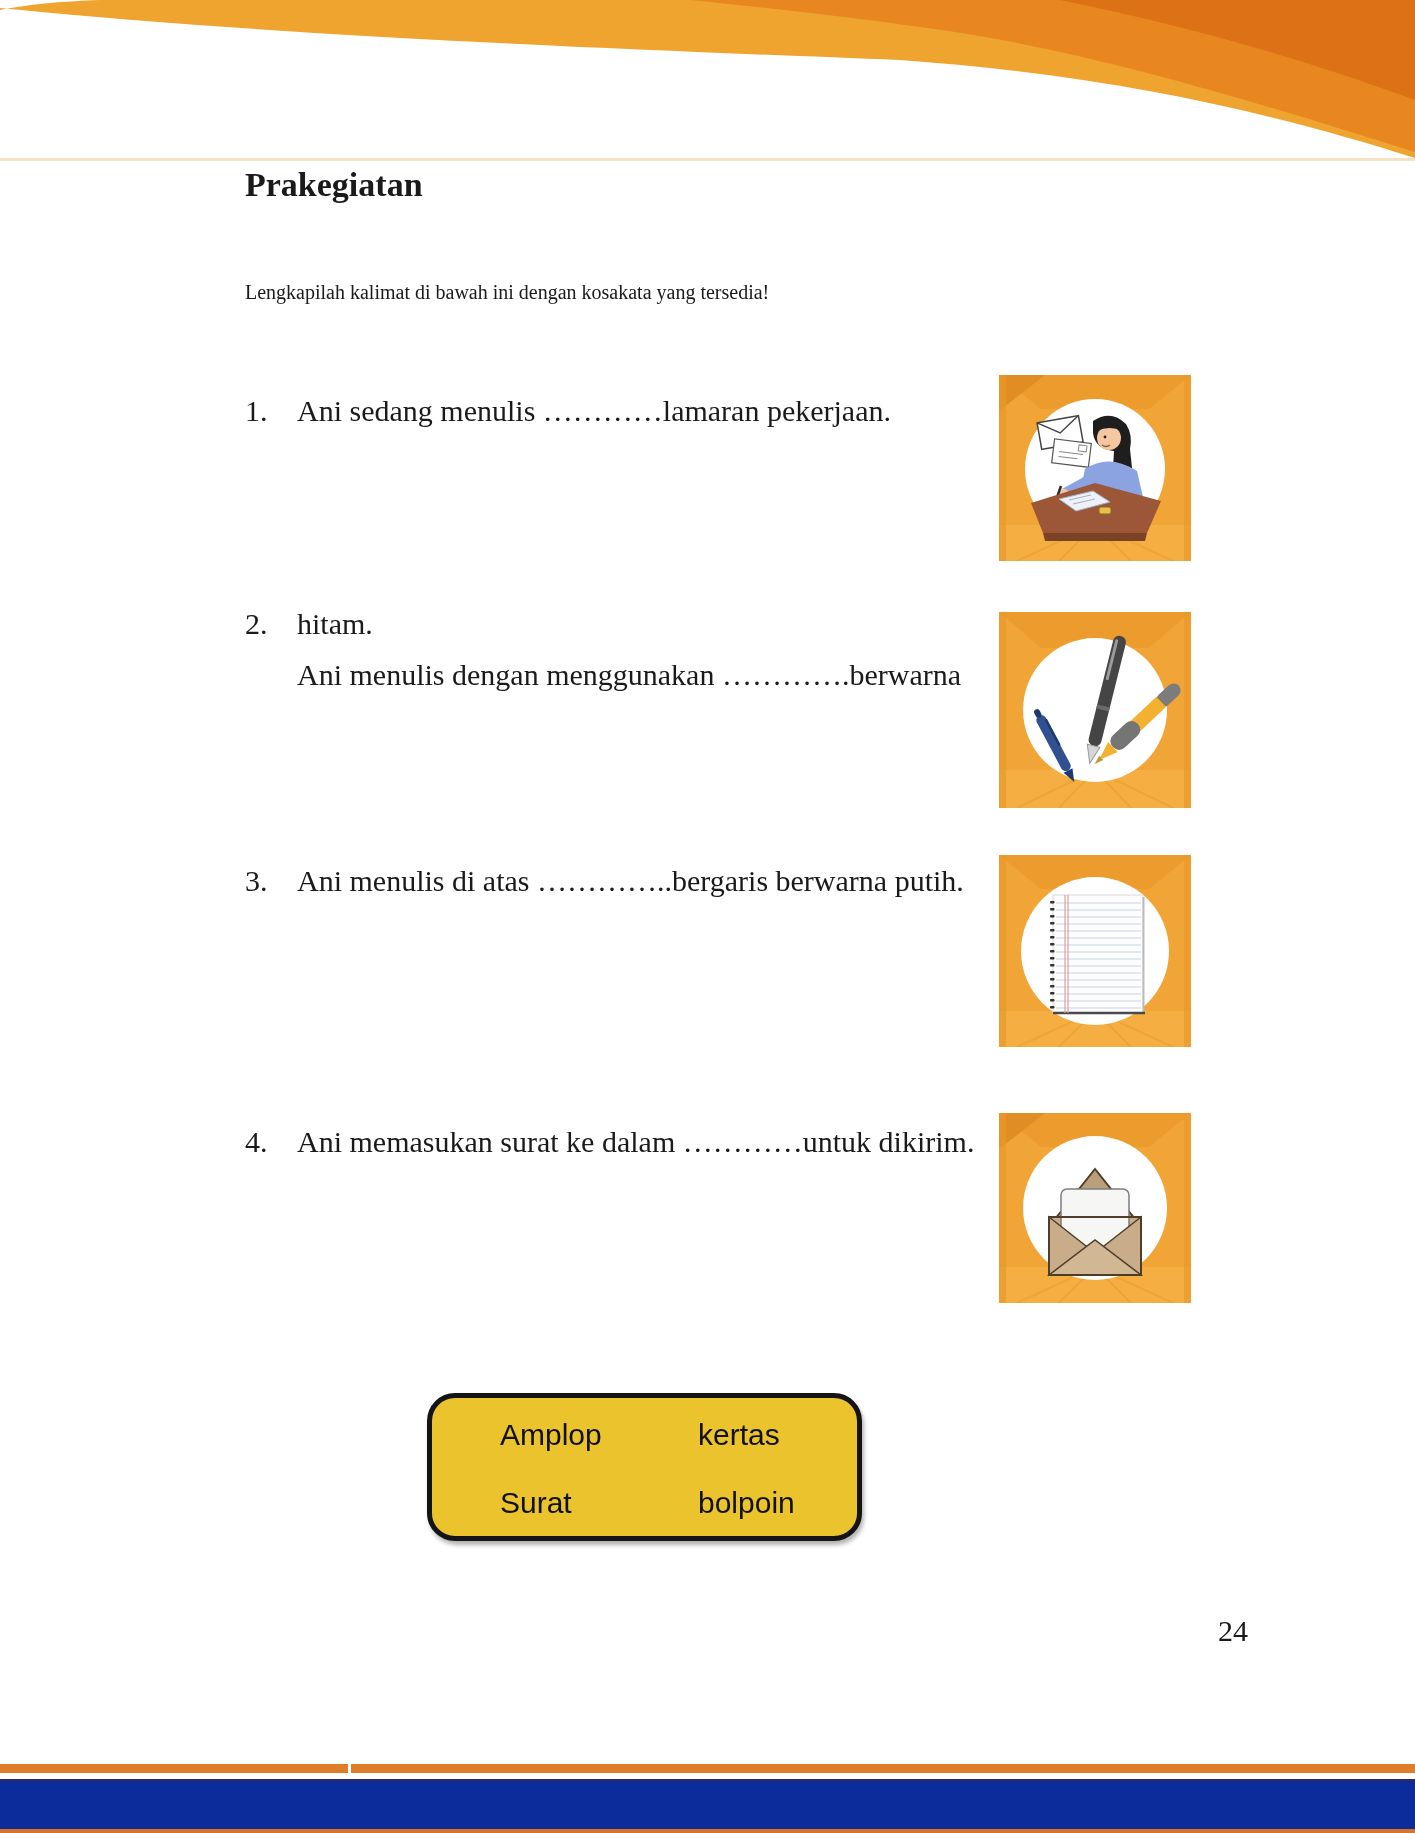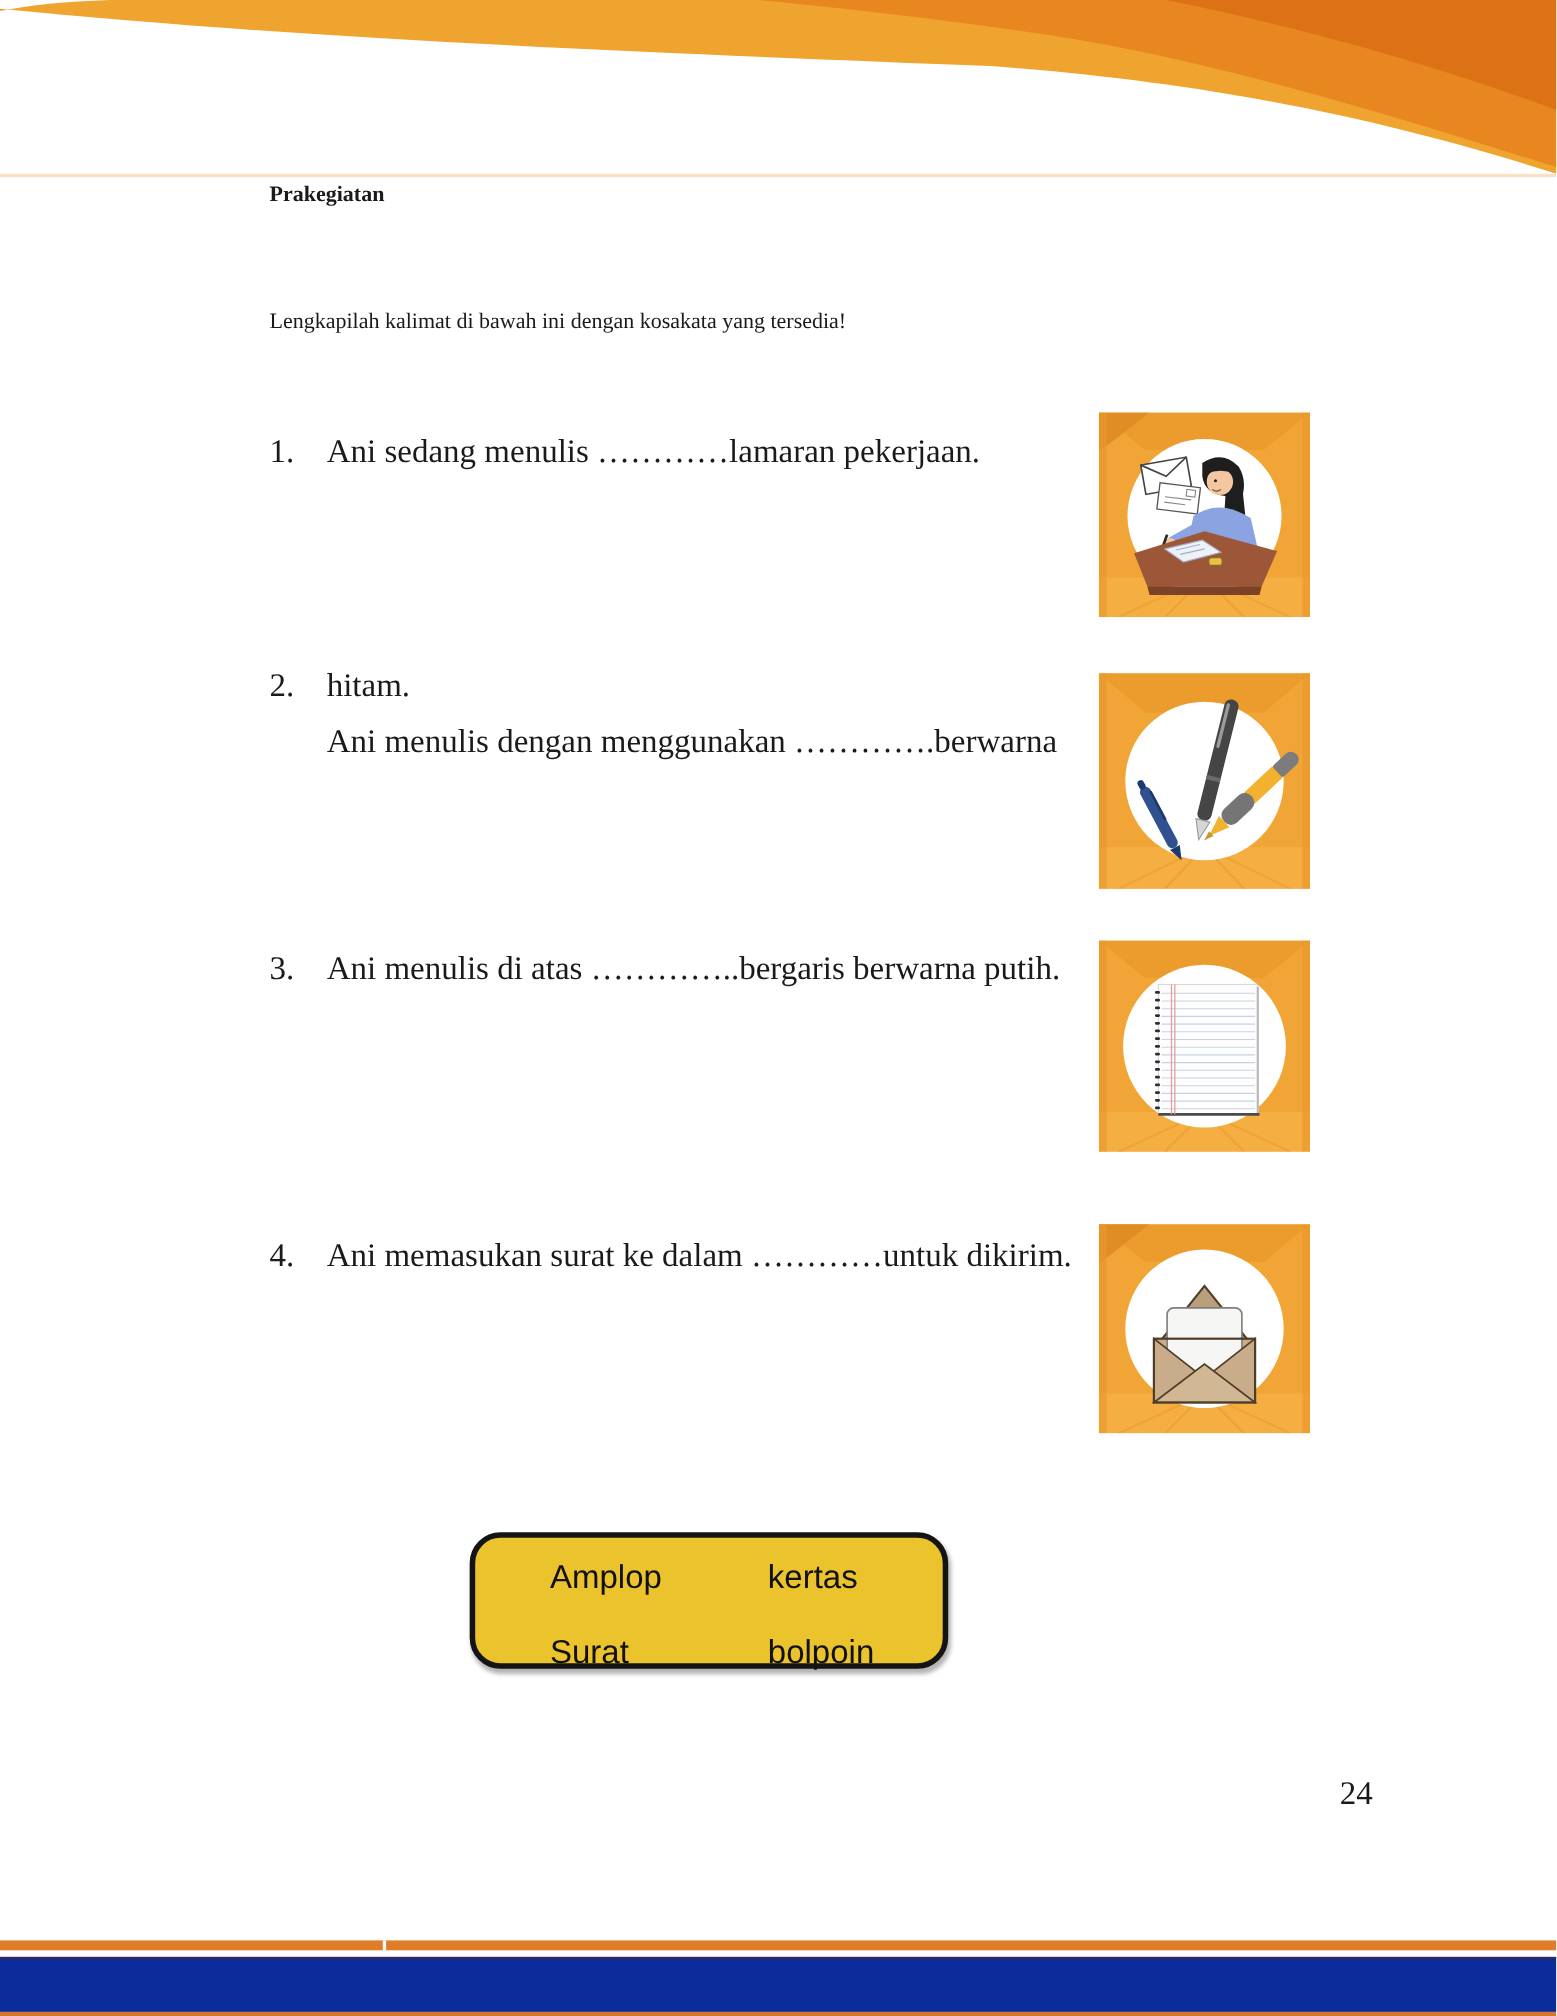--- a/index.html
+++ b/index.html
@@ -1,28 +1,28 @@
 <!DOCTYPE html>
 <html><head>
 <meta charset="utf-8">
 <style>
   html,body{margin:0;padding:0;background:#ffffff;}
   .page{position:relative;width:1415px;height:1833px;background:#ffffff;overflow:hidden;
         font-family:"Liberation Serif",serif;color:#1a1a1a;}
   .header-svg{position:absolute;top:0;left:0;}
-  .page-title{position:absolute;left:245px;top:166px;font-size:20px;font-weight:700;
+  .page-title{position:absolute;left:245px;top:166px;font-size:34px;font-weight:700;
               font-family:"Liberation Serif",serif;white-space:nowrap;}
   .instruction{position:absolute;left:245px;top:281px;font-size:20px;white-space:nowrap;}
   .question{position:absolute;left:245px;display:flex;font-size:30px;white-space:nowrap;}
   .qnum{display:inline-block;width:52px;line-height:38px;}
   .qtext{display:flex;flex-direction:column;}
   .qline{line-height:38px;}
   .qline + .qline{margin-top:13px;}
   .qimg{position:absolute;left:999px;}
-  .word-bank{position:absolute;left:427px;top:1393px;width:435px;height:124px;
+  .word-bank{position:absolute;left:427px;top:1393px;width:435px;height:148px;
              background:#EAC32D;border:5px solid #141414;border-radius:28px;
              box-shadow:2px 4px 4px rgba(0,0,0,0.3);box-sizing:border-box;}
   .word{position:absolute;font-family:"Liberation Sans",sans-serif;font-size:30px;color:#111;}
   .word.w0{left:68px;top:20px;}
   .word.w1{left:266px;top:20px;}
   .word.w2{left:68px;top:88px;}
   .word.w3{left:266px;top:88px;text-align:center;}
   .page-number{position:absolute;left:1218px;top:1614px;font-size:30px;}
   .footer-orange{position:absolute;left:0;top:1764px;width:1415px;height:9px;background:#DF7D29;}
   .footer-orange .divider{position:absolute;left:348px;top:0;width:3px;height:9px;background:#ffffff;}

